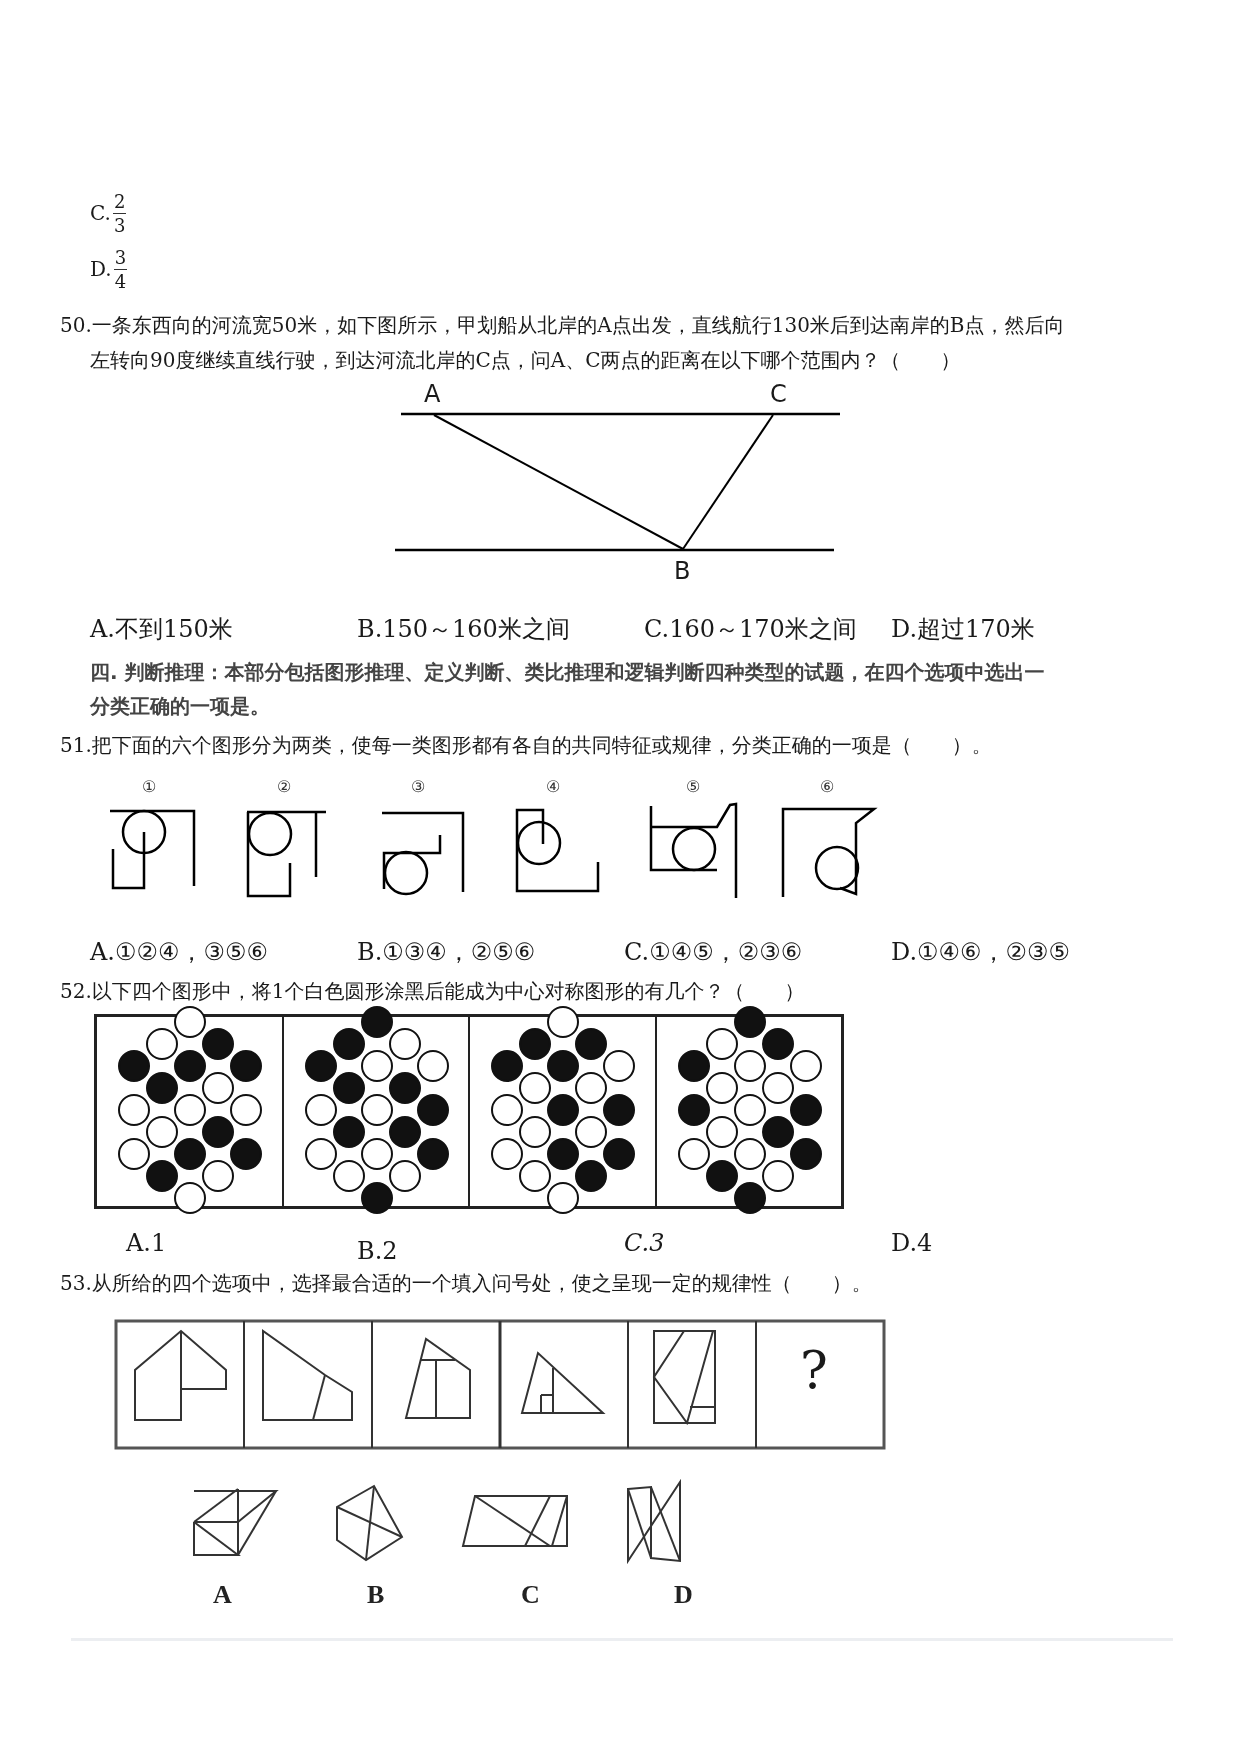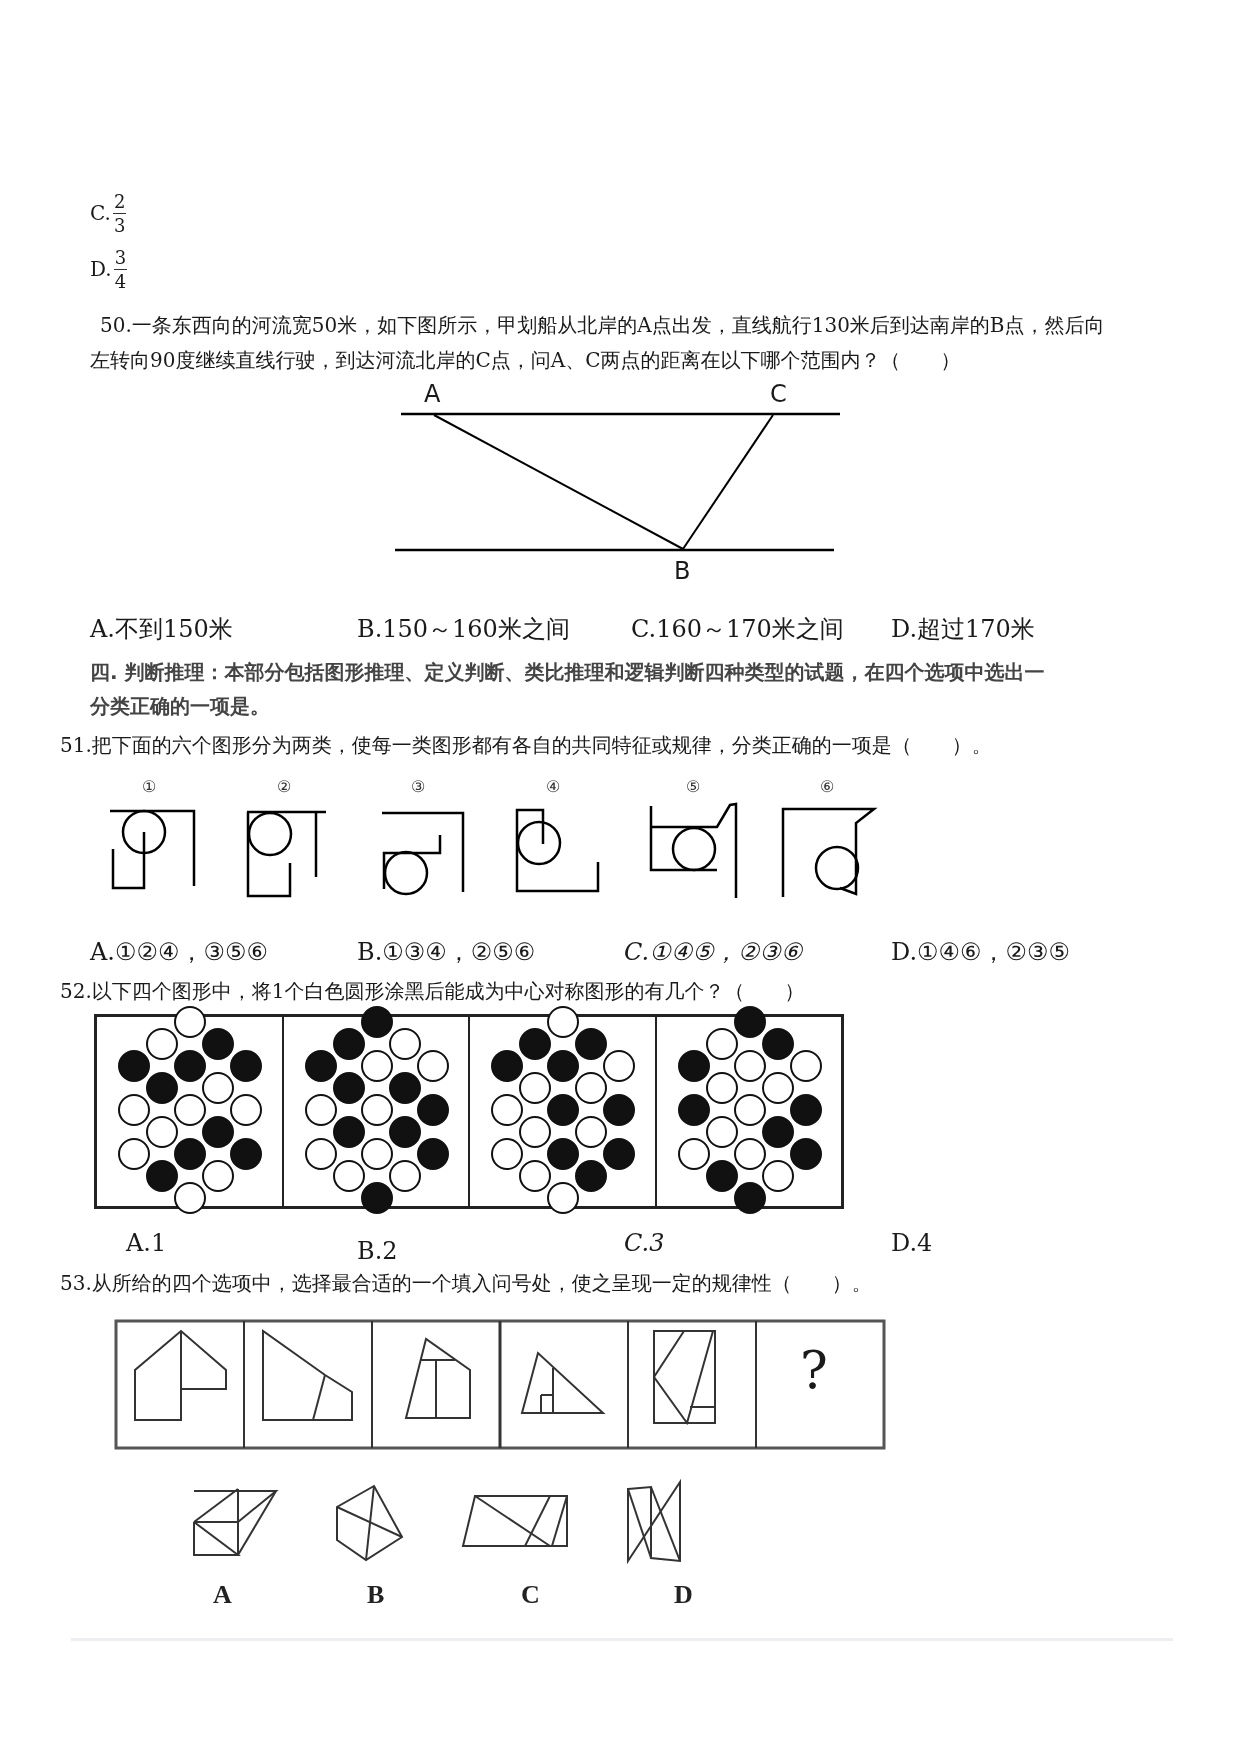--- a/index.html
+++ b/index.html
@@ -20,36 +20,36 @@
 </head>
 <body>
 
 <div class="abs txt" style="left:90px; top:192px;">
   <span>C.</span><span class="frac"><span class="num">2</span><span class="den">3</span></span>
 </div>
 <div class="abs txt" style="left:90px; top:248px;">
   <span>D.</span><span class="frac"><span class="num">3</span><span class="den">4</span></span>
 </div>
 
-<div class="abs txt" style="left:60px; top:311px;margin-left:40px;">50.一条东西向的河流宽50米，如下图所示，甲划船从北岸的A点出发，直线航行130米后到达南岸的B点，然后向</div>
+<div class="abs txt" style="left:60px; top:311px;">50.一条东西向的河流宽50米，如下图所示，甲划船从北岸的A点出发，直线航行130米后到达南岸的B点，然后向</div>
 <div class="abs txt" style="left:90px; top:346px;">左转向90度继续直线行驶，到达河流北岸的C点，问A、C两点的距离在以下哪个范围内？（　　）</div>
 
 <svg style="left:0; top:0;" width="1240" height="620">
   <line x1="401" y1="414" x2="840" y2="414" stroke="#000" stroke-width="2.5"></line>
   <line x1="395" y1="550" x2="834" y2="550" stroke="#000" stroke-width="2.5"></line>
   <line x1="434" y1="415" x2="683" y2="549" stroke="#000" stroke-width="2"></line>
   <line x1="683" y1="549" x2="773" y2="415" stroke="#000" stroke-width="2"></line>
 </svg>
 <div class="abs" style="left:424px; top:380px; font-family:'DejaVu Sans',sans-serif; font-size:24px;">A</div>
 <div class="abs" style="left:770px; top:380px; font-family:'DejaVu Sans',sans-serif; font-size:24px;">C</div>
 <div class="abs" style="left:674px; top:557px; font-family:'DejaVu Sans',sans-serif; font-size:24px;">B</div>
 
 <div class="abs txt opt" style="left:90px; top:615px;">A.不到150米</div>
 <div class="abs txt opt" style="left:357px; top:615px;">B.150～160米之间</div>
-<div class="abs txt opt" style="left:631px; top:615px;">C.160～170米之间</div>
+<div class="abs txt opt" style="left:644px; top:615px;">C.160～170米之间</div>
 <div class="abs txt opt" style="left:891px; top:615px;">D.超过170米</div>
 
 <div class="abs heading" style="left:90px; top:655px;">四. 判断推理：本部分包括图形推理、定义判断、类比推理和逻辑判断四种类型的试题，在四个选项中选出一</div>
 <div class="abs heading" style="left:90px; top:689px;">分类正确的一项是。</div>
 
 <div class="abs txt" style="left:60px; top:731px;">51.把下面的六个图形分为两类，使每一类图形都有各自的共同特征或规律，分类正确的一项是（　　）。</div>
 
 <div class="abs fignum" style="left:142px; top:777px;">①</div>
 <div class="abs fignum" style="left:277px; top:777px;">②</div>
 <div class="abs fignum" style="left:411px; top:777px;">③</div>
@@ -91,21 +91,21 @@
 
   <g>
     <path d="M783 897 V809 H874 L856 823 V894 L840 888"></path>
     <path d="M856 823"></path>
     <circle cx="837" cy="868" r="21"></circle>
   </g>
 </svg>
 
 <div class="abs txt opt" style="left:90px; top:938px;">A.①②④，③⑤⑥</div>
 <div class="abs txt opt" style="left:357px; top:938px;">B.①③④，②⑤⑥</div>
-<div class="abs txt opt" style="left:624px; top:938px;font-style:italic;">C.①④⑤，②③⑥</div>
+<div class="abs txt opt" style="left:624px; top:938px;">C.①④⑤，②③⑥</div>
 <div class="abs txt opt" style="left:891px; top:938px;">D.①④⑥，②③⑤</div>
 
 <div class="abs txt" style="left:60px; top:977px;">52.以下四个图形中，将1个白色圆形涂黑后能成为中心对称图形的有几个？（　　）</div>
 
 <div class="abs" style="left:94px; top:1014px; width:744px; height:189px; border:3px solid #222; display:flex;">
   <div class="panel" style="flex:1; border-right:2.5px solid #222; position:relative;">
       <svg width="186" height="189" style="left:0;top:0;">
         <circle cx="37" cy="49" r="15" fill="#111" stroke="#111" stroke-width="2"></circle>
         <circle cx="37" cy="93" r="15" fill="#fff" stroke="#111" stroke-width="2"></circle>
         <circle cx="37" cy="137" r="15" fill="#fff" stroke="#111" stroke-width="2"></circle>

